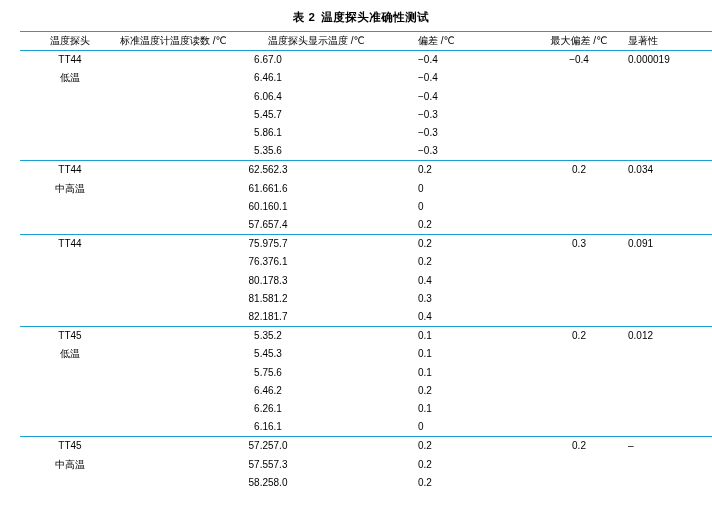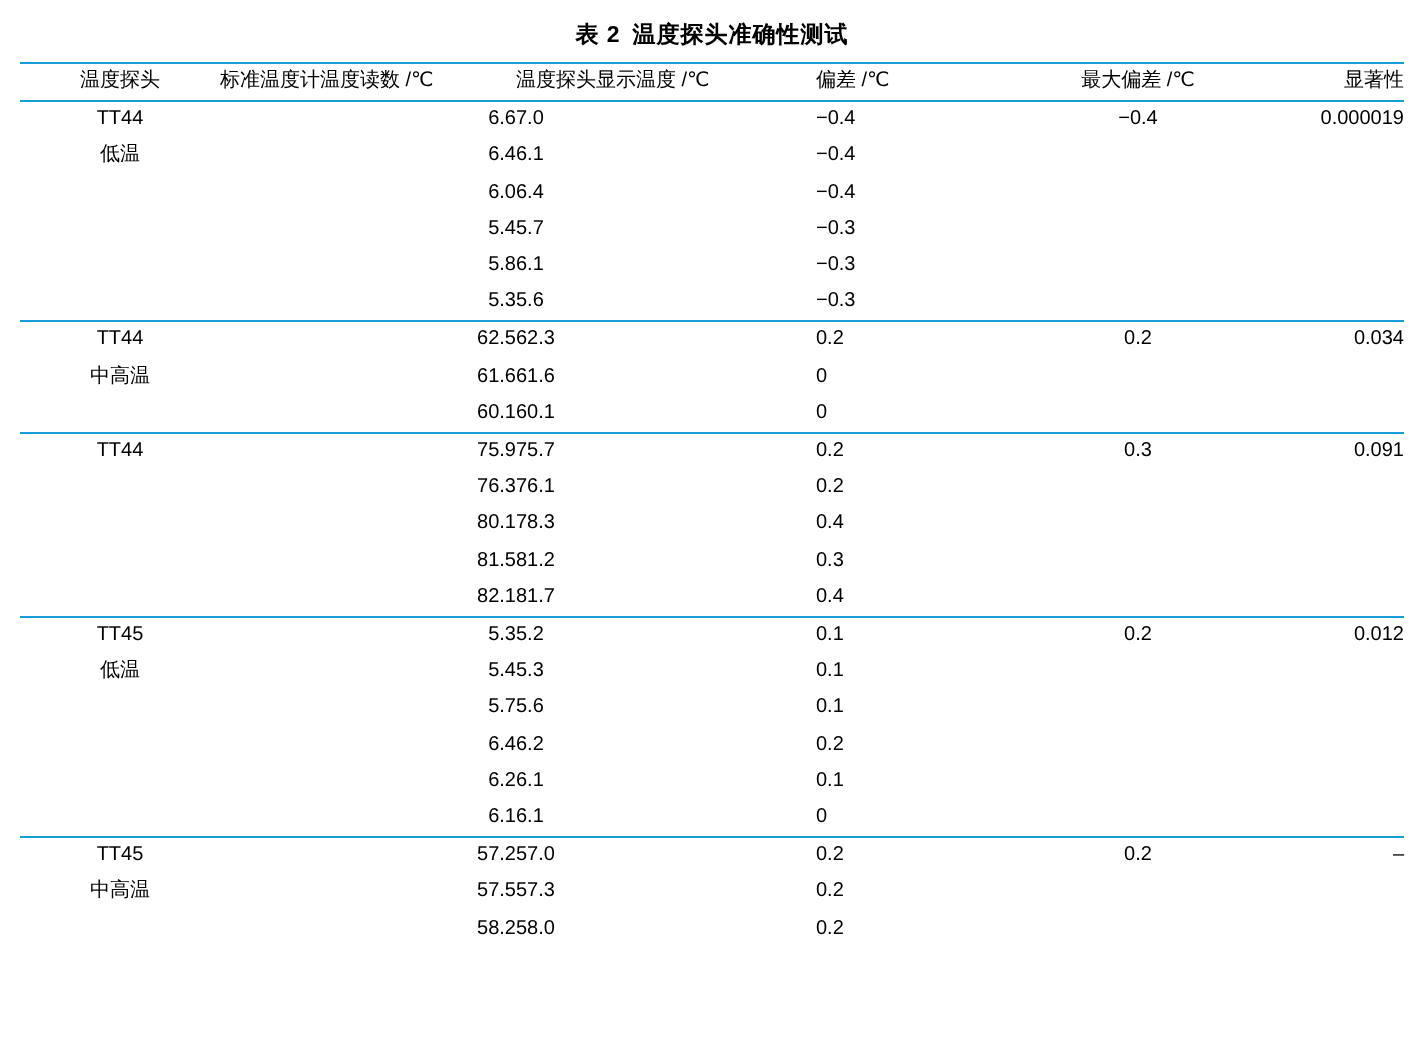--- a/index.html
+++ b/index.html
@@ -12,21 +12,21 @@
     height: 531px;
     font-family: "Liberation Serif", "DejaVu Serif", serif;
     color: #000000;
     overflow: hidden;
   }
   .page {
     width: 712px;
     height: 447px;
     position: relative;
     box-sizing: border-box;
-    padding: 8px 10px 0 10px;
+    padding: 8px 10px 0 20px;
   }
   .table-caption {
     text-align: center;
     font-size: 11.5px;
     font-weight: bold;
     letter-spacing: 0.5px;
     margin: 2px 0 6px 0;
     font-family: "Liberation Sans", "DejaVu Sans", sans-serif;
   }
   .table-caption .cap-num {
@@ -59,21 +59,21 @@
     border-top: 1.1px solid #1a9fd4;
   }
   tbody tr.group-first:first-child td {
     border-top: none;
   }
   .c0 { width: 100px; text-align: center; }
   .c1 { width: 148px; text-align: left; padding-left: 4px; }
   .c2 { width: 150px; text-align: left; padding-left: 8px; }
   .c3 { width: 112px; text-align: left; padding-left: 8px; }
   .c4 { width: 98px;  text-align: center; }
-  .c5 { width: 84px;  text-align: right; }
+  .c5 { width: 84px;  text-align: left; }
   td.c1, td.c2, td.c3 {
     padding-left: 0;
   }
   td.c1 { padding-left: 4px; text-align: right; }
   td.c2 { padding-left: 8px; }
   td.c3 { padding-left: 8px; }
 </style>
 </head>
 <body>
 
@@ -160,20 +160,28 @@
           <td class="c5"></td>
         </tr>
         <tr>
           <td class="c0"></td>
           <td class="c1">60.1</td>
           <td class="c2">60.1</td>
           <td class="c3">0</td>
           <td class="c4"></td>
           <td class="c5"></td>
         </tr>
+        <tr>
+          <td class="c0"></td>
+          <td class="c1">57.6</td>
+          <td class="c2">57.4</td>
+          <td class="c3">0.2</td>
+          <td class="c4"></td>
+          <td class="c5"></td>
+        </tr>
         <tr class="group-first">
           <td class="c0">TT44</td>
           <td class="c1">75.9</td>
           <td class="c2">75.7</td>
           <td class="c3">0.2</td>
           <td class="c4">0.3</td>
           <td class="c5">0.091</td>
         </tr>
         <tr>
           <td class="c0"></td>

